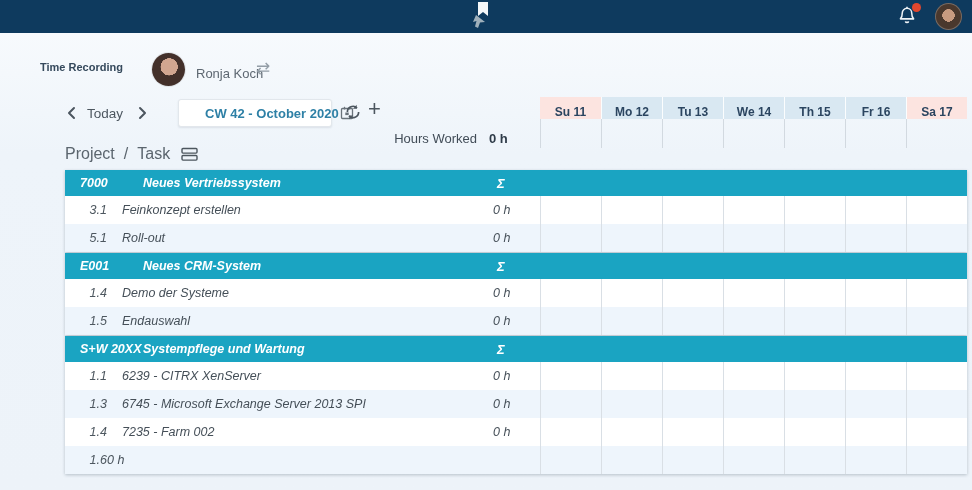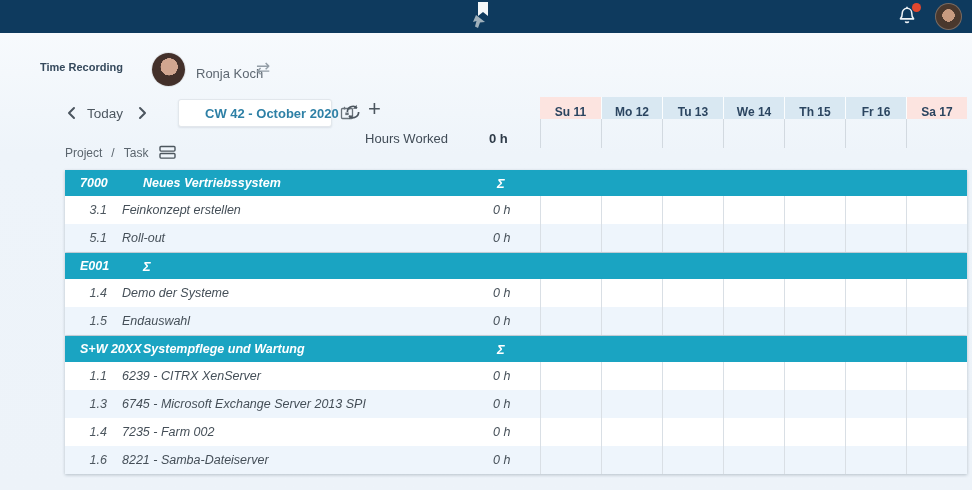--- a/index.html
+++ b/index.html
@@ -44,25 +44,25 @@
   .day-header{position:absolute;left:540px;top:64px;height:22px;display:flex;}
   .day-cell{width:61px;box-sizing:border-box;display:flex;align-items:flex-end;justify-content:center;
             background:#d9e8f2;border-left:1px solid #fbfdfe;
             font-size:12px;font-weight:bold;color:#2b4560;}
   .day-cell:first-child{border-left:none;}
   .day-cell.weekend{background:#fce4e0;}
   .day-dividers{position:absolute;left:540px;top:86px;height:29px;display:flex;}
   .vcell{width:61px;box-sizing:border-box;border-left:1px solid #d2d9e0;height:100%;}
 
   
-  .hours-label{position:absolute;left:344px;top:98px;width:125px;text-align:center;
+  .hours-label{position:absolute;left:352px;top:98px;width:125px;text-align:right;
                font-size:13px;color:#414c57;}
   .hours-value{position:absolute;left:489px;top:98px;font-size:13px;font-weight:bold;color:#2e3b48;}
   .pt-row{position:absolute;left:65px;top:112px;display:flex;align-items:center;gap:9px;
-          font-size:12px;color:#5b656e;}
+          font-size:16px;color:#5b656e;}
   .pt-icon{display:flex;margin-left:2px;cursor:pointer;}
 
   
   .time-table{position:absolute;left:65px;top:137px;width:902px;}
   .group{margin-bottom:1px;box-shadow:0 1px 3px rgba(40,60,80,.28);font-style:italic;}
   .ghdr{height:26px;background:#1aa4c2;display:flex;align-items:center;cursor:pointer;}
   .pane{width:475px;display:flex;align-items:center;height:100%;}
   .gcode{margin-left:15px;width:63px;color:#fff;font-weight:bold;font-size:12.5px;white-space:nowrap;}
   .gname{flex:1;color:#fff;font-weight:bold;font-size:12.5px;white-space:nowrap;}
   .gsum{width:43px;color:#fff;font-weight:bold;font-size:13px;}
@@ -227,20 +227,21 @@
               <div class="gcell"></div>
               <div class="gcell"></div>
               <div class="gcell"></div>
             </div>
   </div>
         </div>
         <div class="group">
     <div class="ghdr">
       <div class="pane">
         <span class="gcode">E001</span>
+        <span class="gname">Neues CRM-System</span>
         <span class="gsum">Σ</span>
       </div>
     </div>
   <div class="trow">
     <div class="pane">
       <span class="tnum">1.4</span>
       <span class="tname">Demo der Systeme</span>
       <span class="thours">0 h</span>
     </div>
     <div class="grid">
@@ -322,21 +323,20 @@
               <div class="gcell"></div>
               <div class="gcell"></div>
               <div class="gcell"></div>
               <div class="gcell"></div>
               <div class="gcell"></div>
             </div>
   </div>
           <div class="trow alt">
     <div class="pane">
       <span class="tnum">1.6</span>
-      <span class="tname">8221 - Samba-Dateiserver</span>
       <span class="thours">0 h</span>
     </div>
     <div class="grid">
               <div class="gcell"></div>
               <div class="gcell"></div>
               <div class="gcell"></div>
               <div class="gcell"></div>
               <div class="gcell"></div>
               <div class="gcell"></div>
               <div class="gcell"></div>

